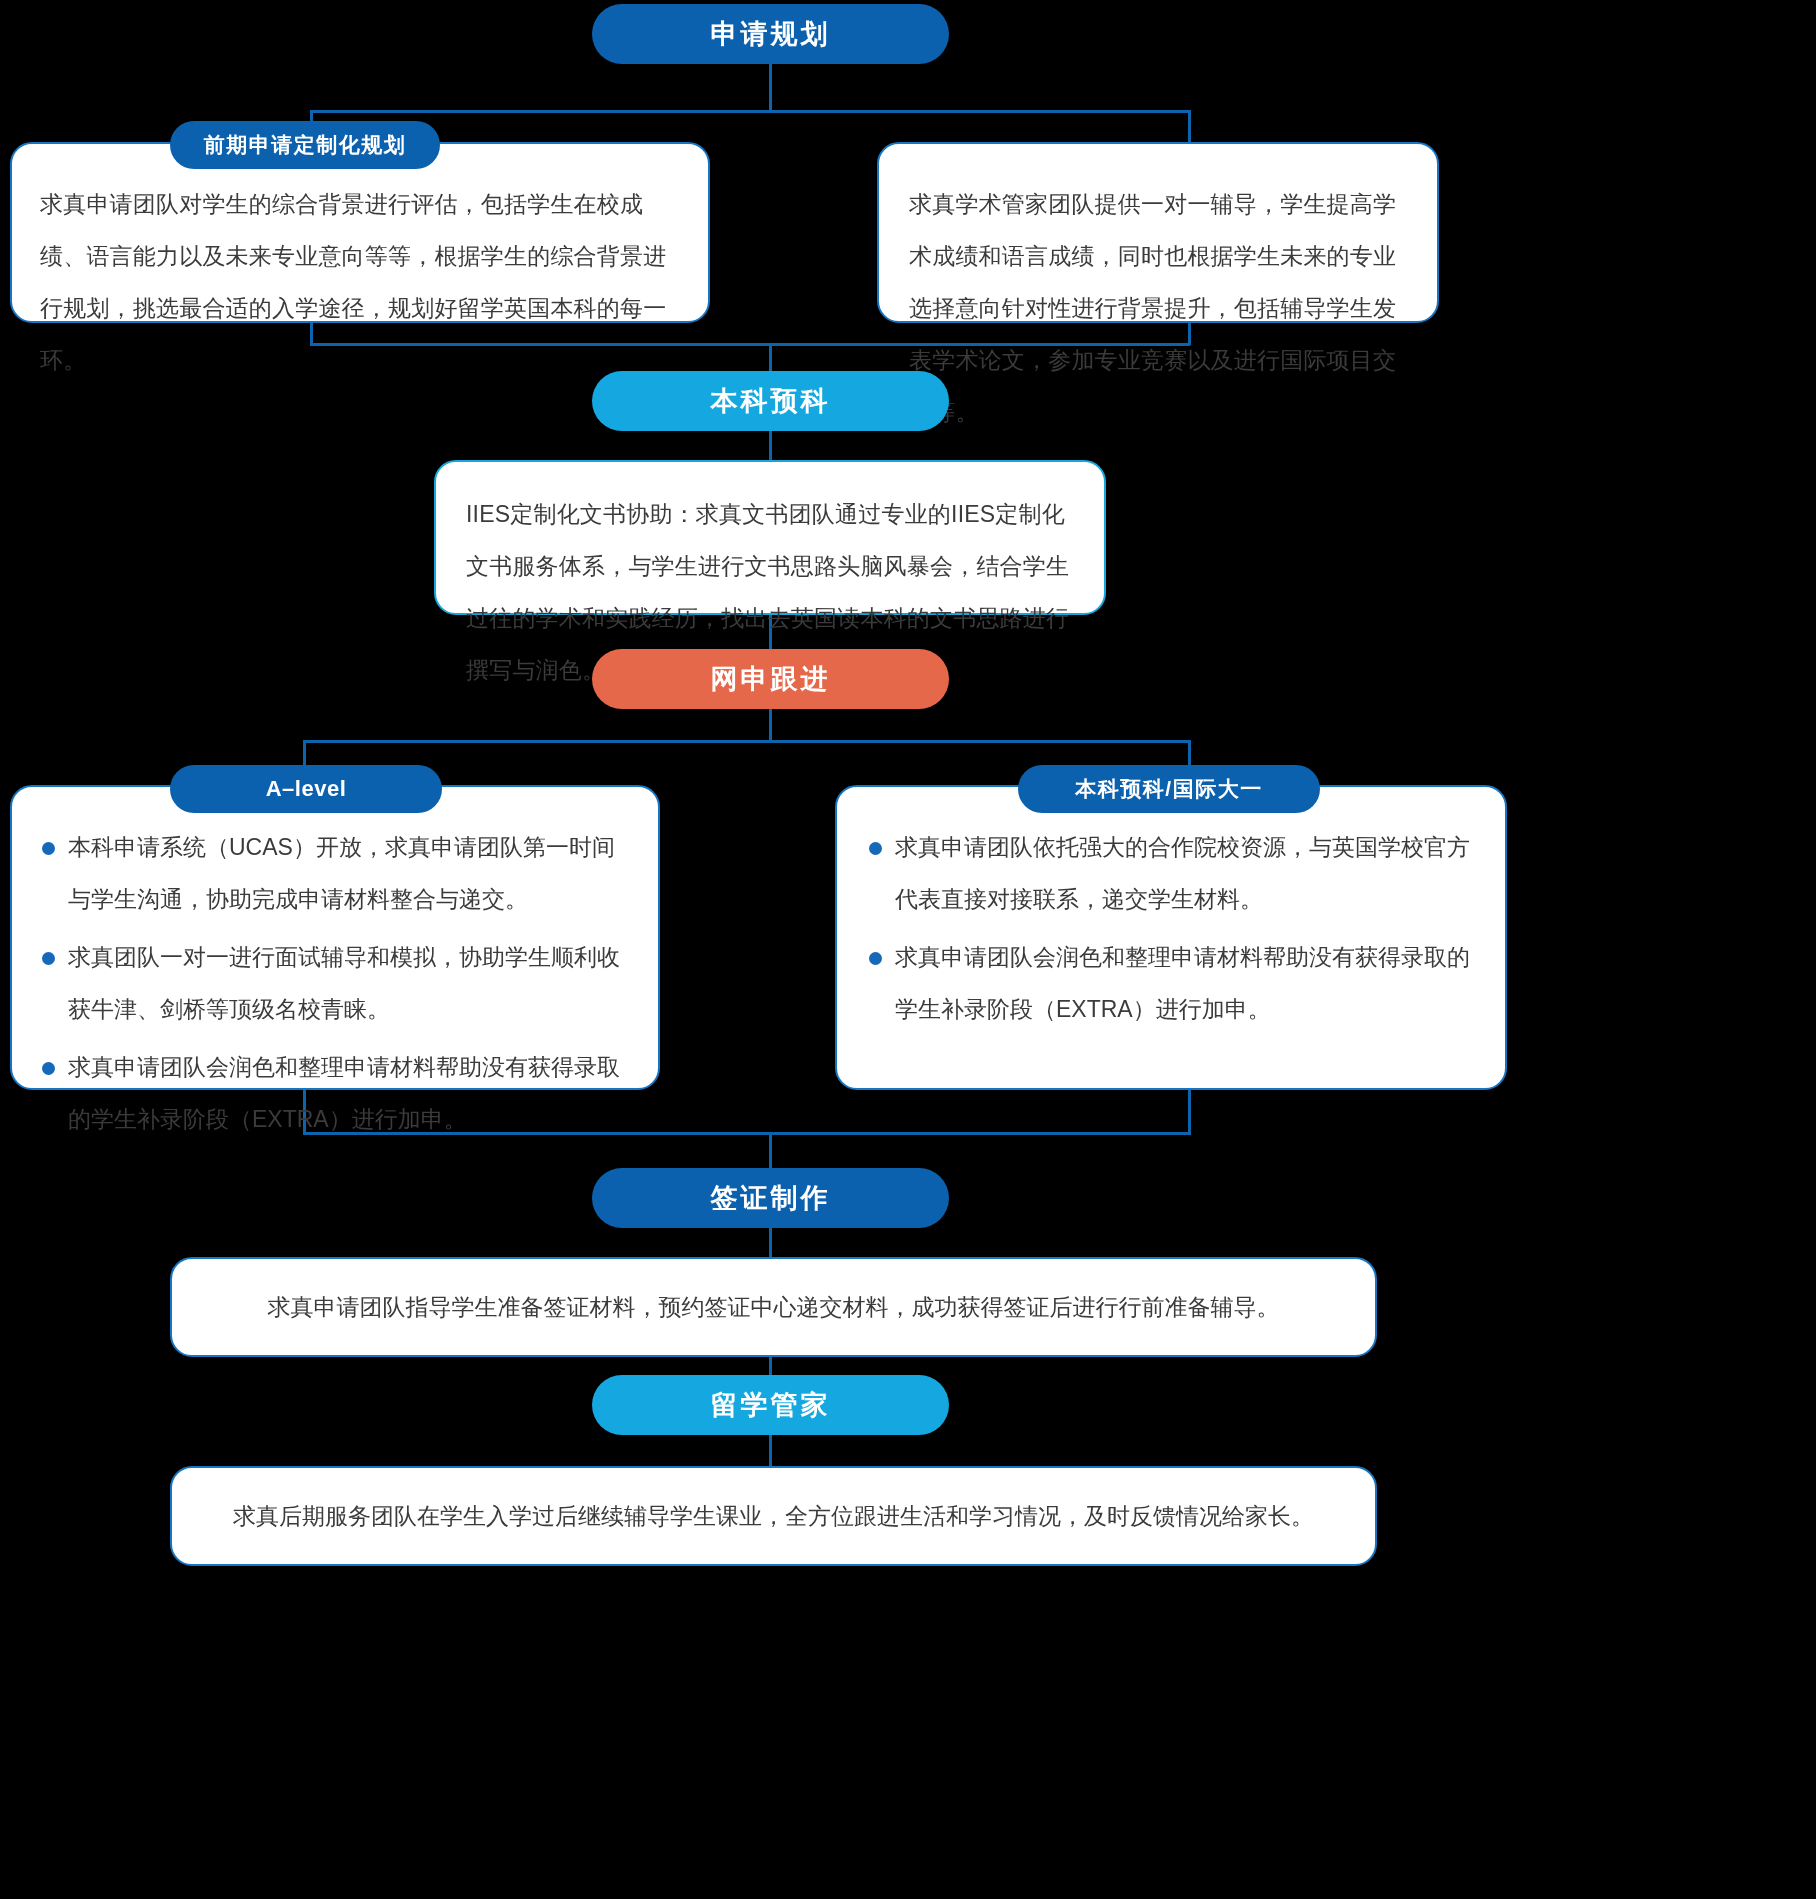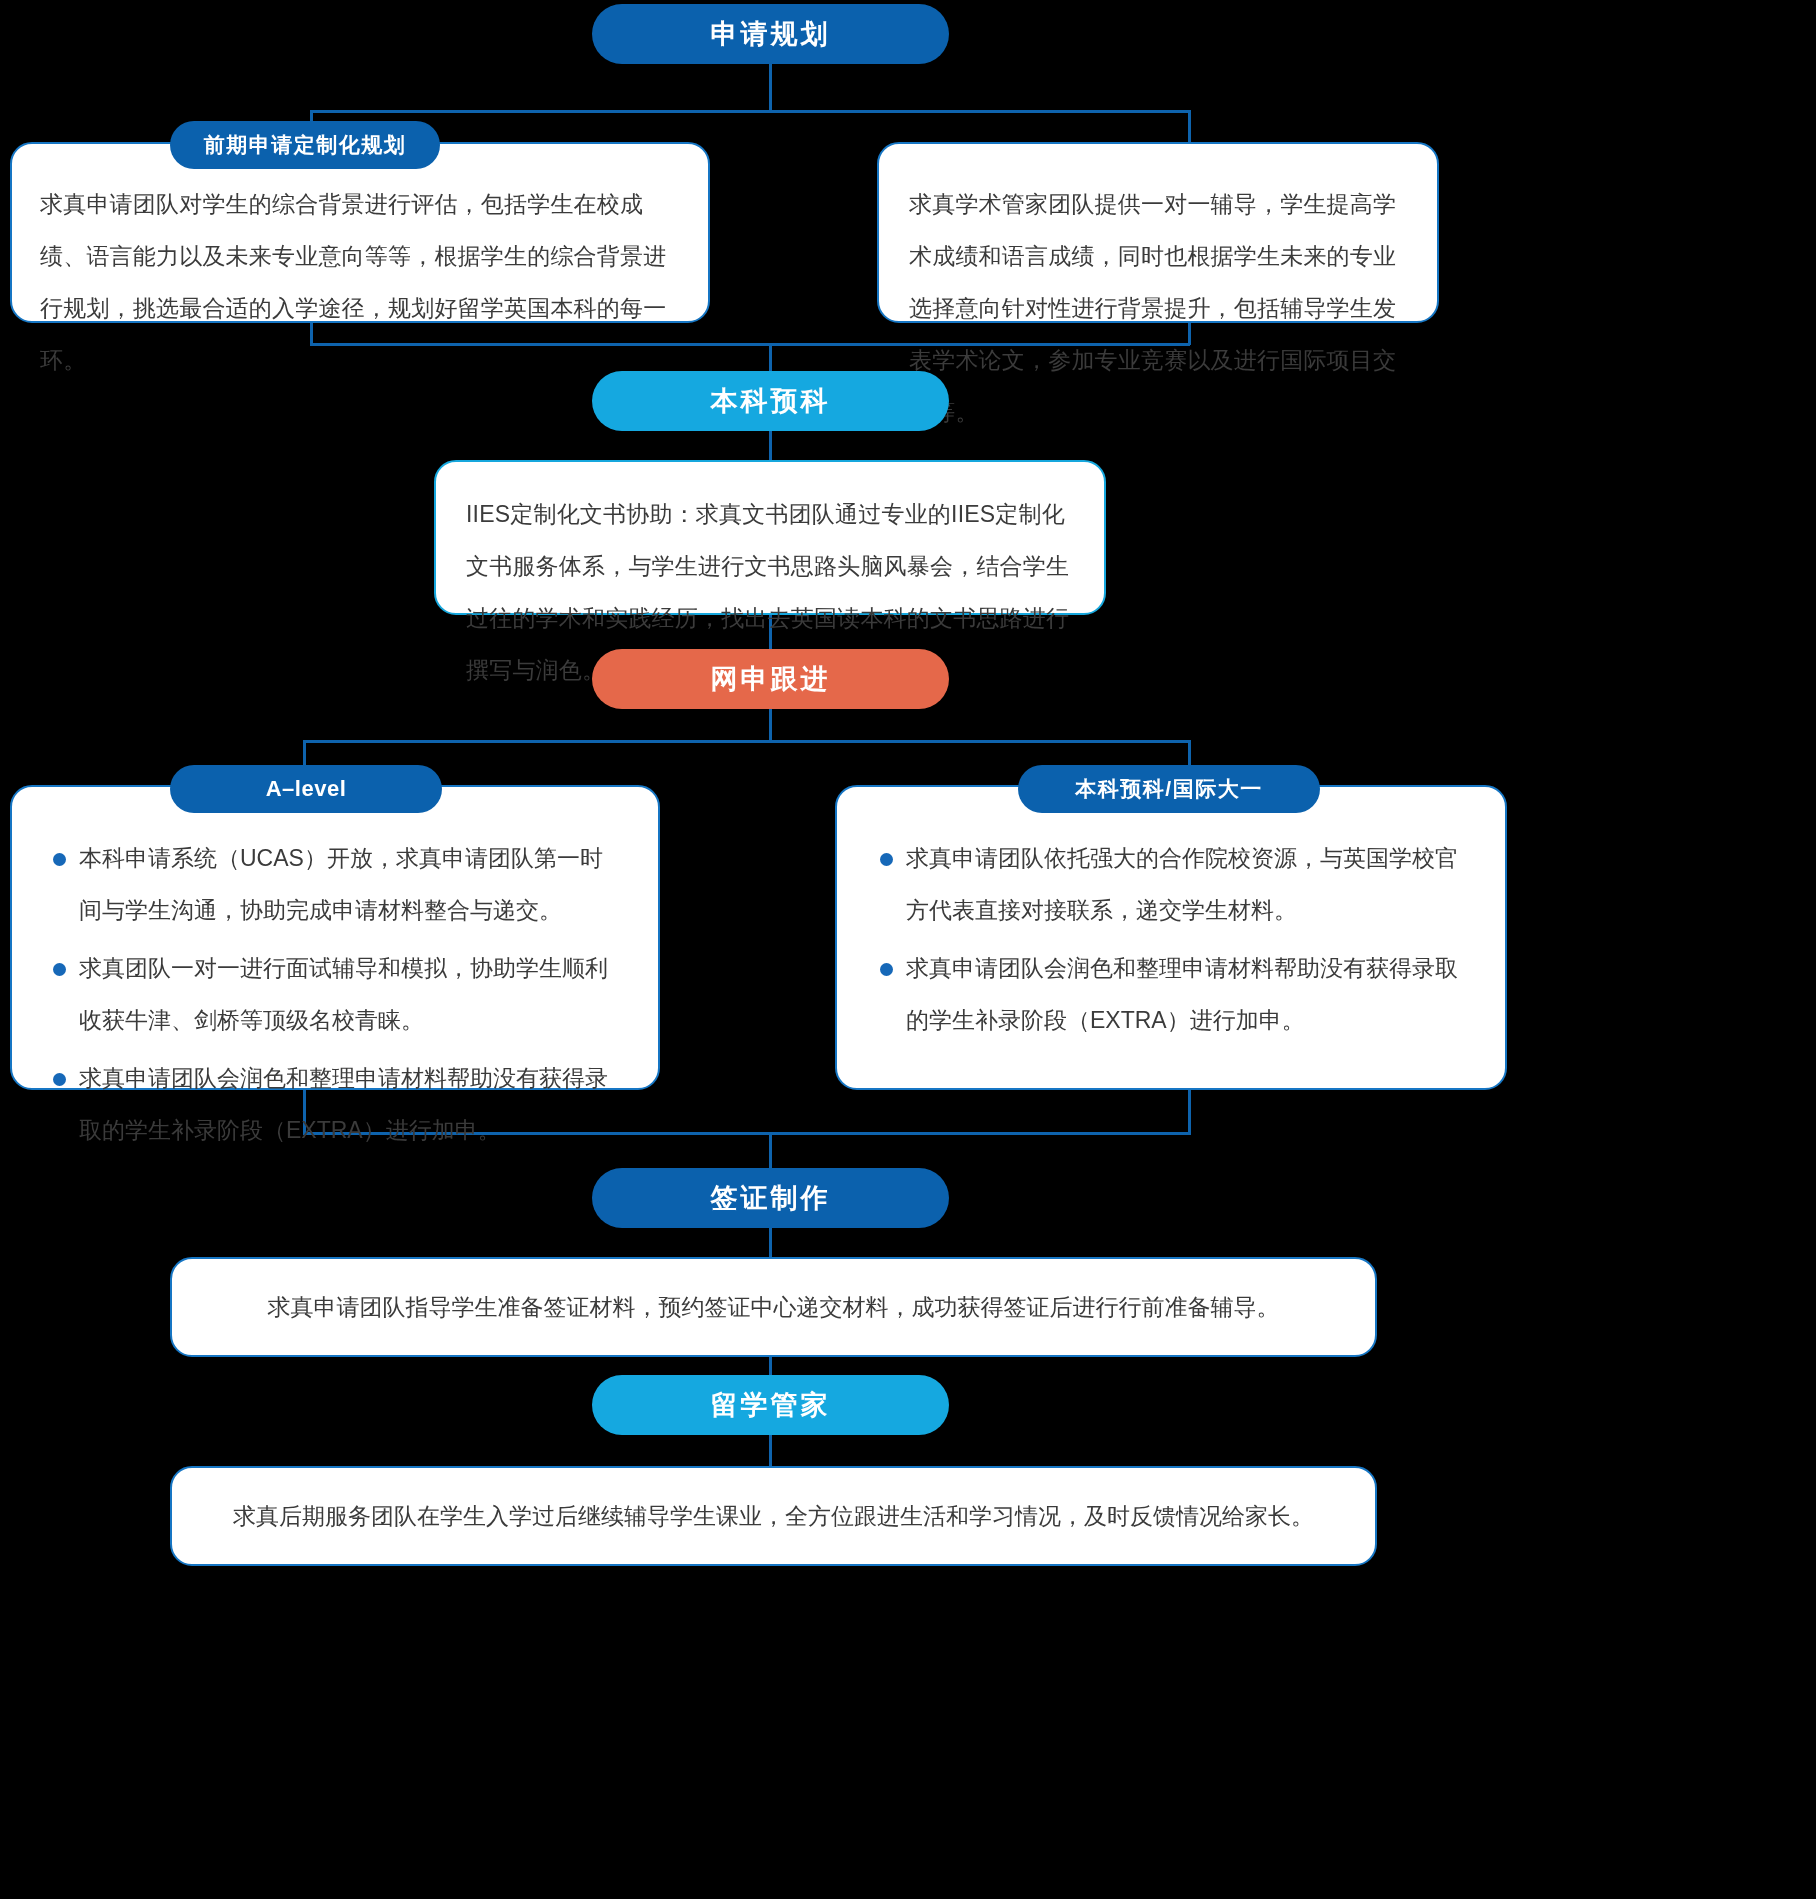--- a/index.html
+++ b/index.html
@@ -58,21 +58,21 @@
   .center-body{
     text-align:center;
     display:flex;align-items:center;justify-content:center;
     height:100%;
     font-size:23px;
     color:#3b3b3b;
     padding:12px 40px;
     box-sizing:border-box;
     line-height:40px;
   }
-  .bullets{list-style:none;margin:15px;padding:0;}
+  .bullets{list-style:none;margin:4px;padding:0;}
   .bullets li{
     position:relative;
     padding-left:26px;
     margin:0 0 6px 0;
     font-size:23px;
     line-height:52px;
     color:#3b3b3b;
     text-indent:0;
   }
   .bullets li .dot{

